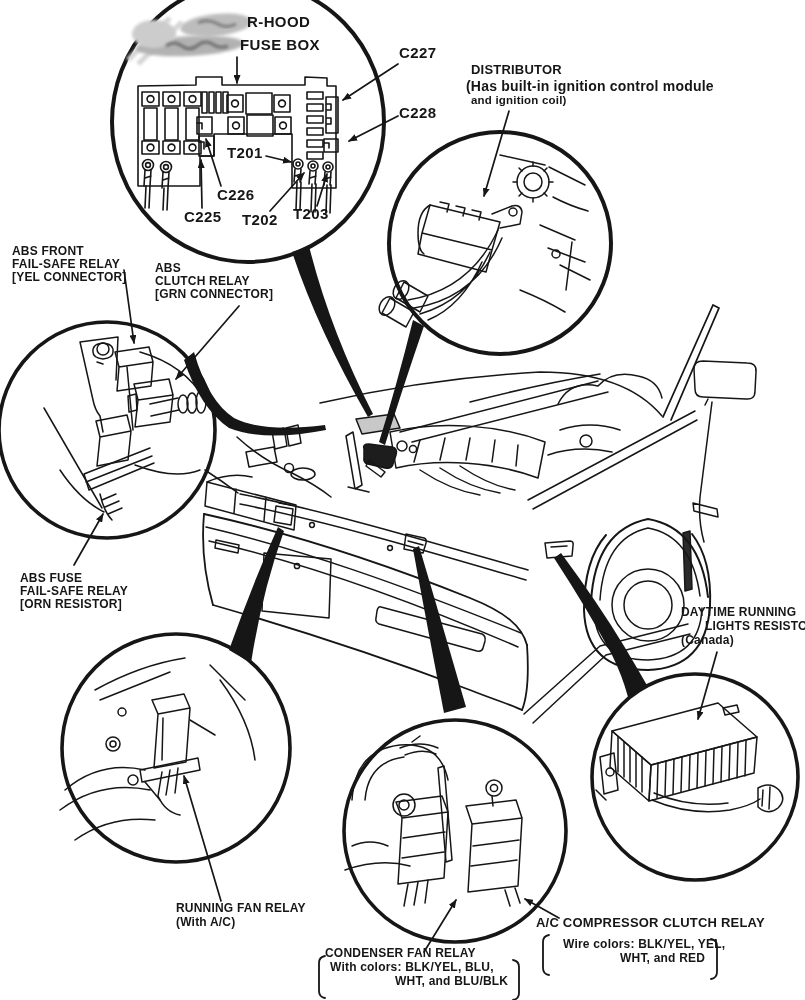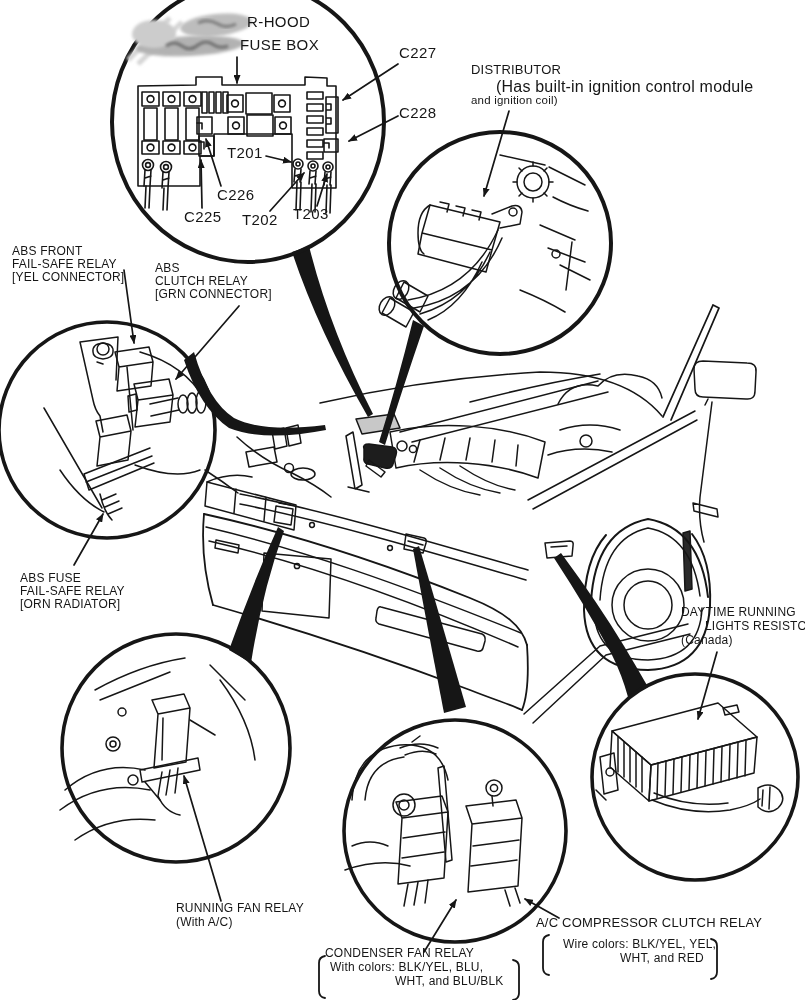--- a/index.html
+++ b/index.html
@@ -1,19 +1,19 @@
 <!DOCTYPE html>
 <html><head>
 <meta charset="utf-8">
 <style>
   html,body{margin:0;padding:0;background:#fff;}
   .stage{position:relative;width:805px;height:1000px;background:#ffffff;overflow:hidden;
          font-family:"Liberation Sans",sans-serif;}
   .stage svg{position:absolute;left:0;top:0;}
-  .lbl{position:absolute;font-weight:normal;font-size:12px;line-height:13px;color:#161616;
+  .lbl{position:absolute;font-weight:bold;font-size:12px;line-height:13px;color:#161616;
        letter-spacing:.2px;white-space:nowrap;}
   .big{font-size:15px;line-height:16px;letter-spacing:.4px;}
   .mid{font-size:13px;line-height:14px;}
   .ink{stroke:#161616;fill:none;stroke-linecap:round;stroke-linejoin:round;}
 </style>
 </head>
 <body>
 
 <div class="stage">
 
@@ -306,34 +306,34 @@
 
   <div class="lbl big" style="left:399px;top:45px">C227</div>
   <div class="lbl big" style="left:399px;top:105px">C228</div>
   <div class="lbl big" style="left:227px;top:145px">T201</div>
   <div class="lbl big" style="left:217px;top:187px">C226</div>
   <div class="lbl big" style="left:184px;top:209px">C225</div>
   <div class="lbl big" style="left:242px;top:212px">T202</div>
   <div class="lbl big" style="left:293px;top:206px">T203</div>
 
   <div class="lbl mid" style="left:471px;top:63px">DISTRIBUTOR</div>
-  <div class="lbl" style="left:496px;top:80px;font-size:16px">(Has built-in ignition control module</div>
+  <div class="lbl" style="left:466px;top:80px;font-size:14px">(Has built-in ignition control module</div>
   <div class="lbl" style="left:471px;top:94px;font-size:11.5px">and ignition coil)</div>
 
   <div class="lbl" style="left:12px;top:245px">ABS FRONT</div>
   <div class="lbl" style="left:12px;top:258px">FAIL-SAFE RELAY</div>
   <div class="lbl" style="left:12px;top:271px">[YEL CONNECTOR]</div>
 
   <div class="lbl" style="left:155px;top:262px">ABS</div>
   <div class="lbl" style="left:155px;top:275px">CLUTCH RELAY</div>
   <div class="lbl" style="left:155px;top:288px">[GRN CONNECTOR]</div>
 
   <div class="lbl" style="left:20px;top:572px">ABS FUSE</div>
   <div class="lbl" style="left:20px;top:585px">FAIL-SAFE RELAY</div>
-  <div class="lbl" style="left:20px;top:598px">[ORN RADIATOR]</div>
+  <div class="lbl" style="left:20px;top:598px">[ORN RESISTOR]</div>
 
   <div class="lbl" style="left:681px;top:606px">DAYTIME RUNNING</div>
   <div class="lbl" style="left:705px;top:620px">LIGHTS RESISTOR</div>
   <div class="lbl" style="left:681px;top:634px">(Canada)</div>
 
   <div class="lbl" style="left:176px;top:902px">RUNNING FAN RELAY</div>
   <div class="lbl" style="left:176px;top:916px">(With A/C)</div>
 
   <div class="lbl" style="left:325px;top:947px">CONDENSER FAN RELAY</div>
   <div class="lbl" style="left:330px;top:961px">With colors: BLK/YEL, BLU,</div>

